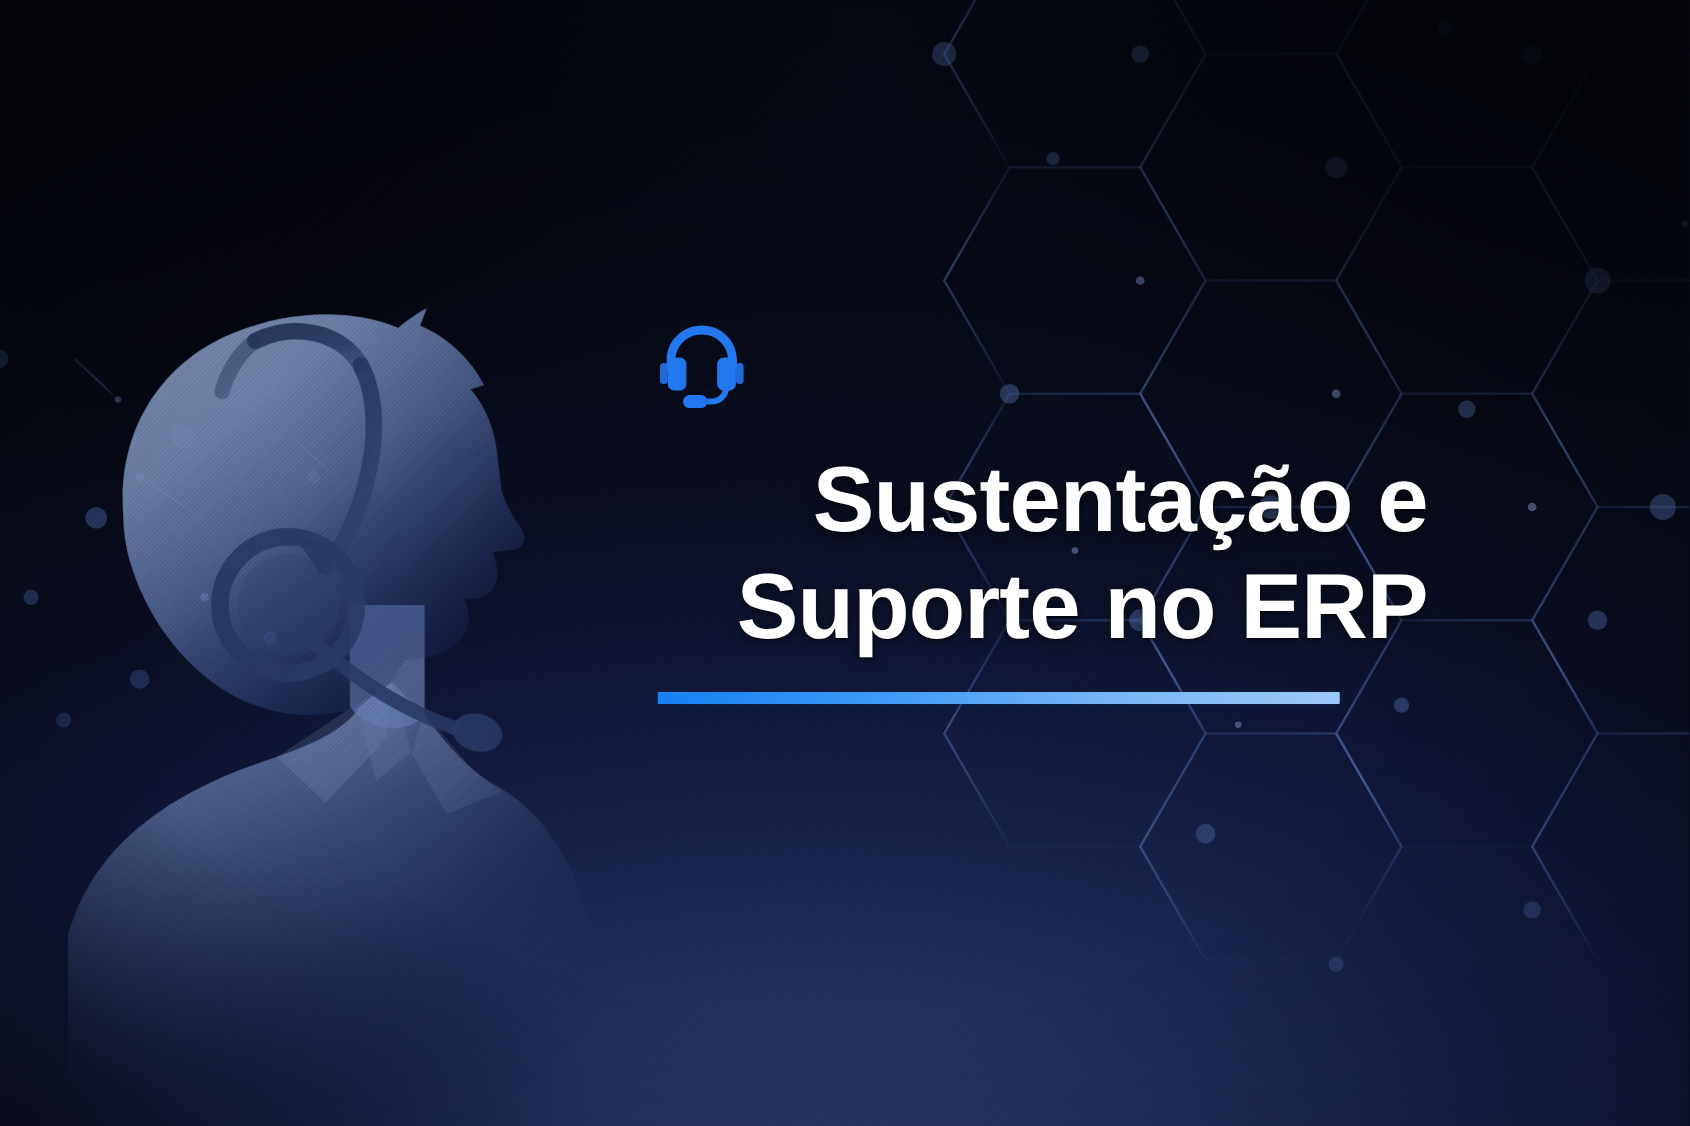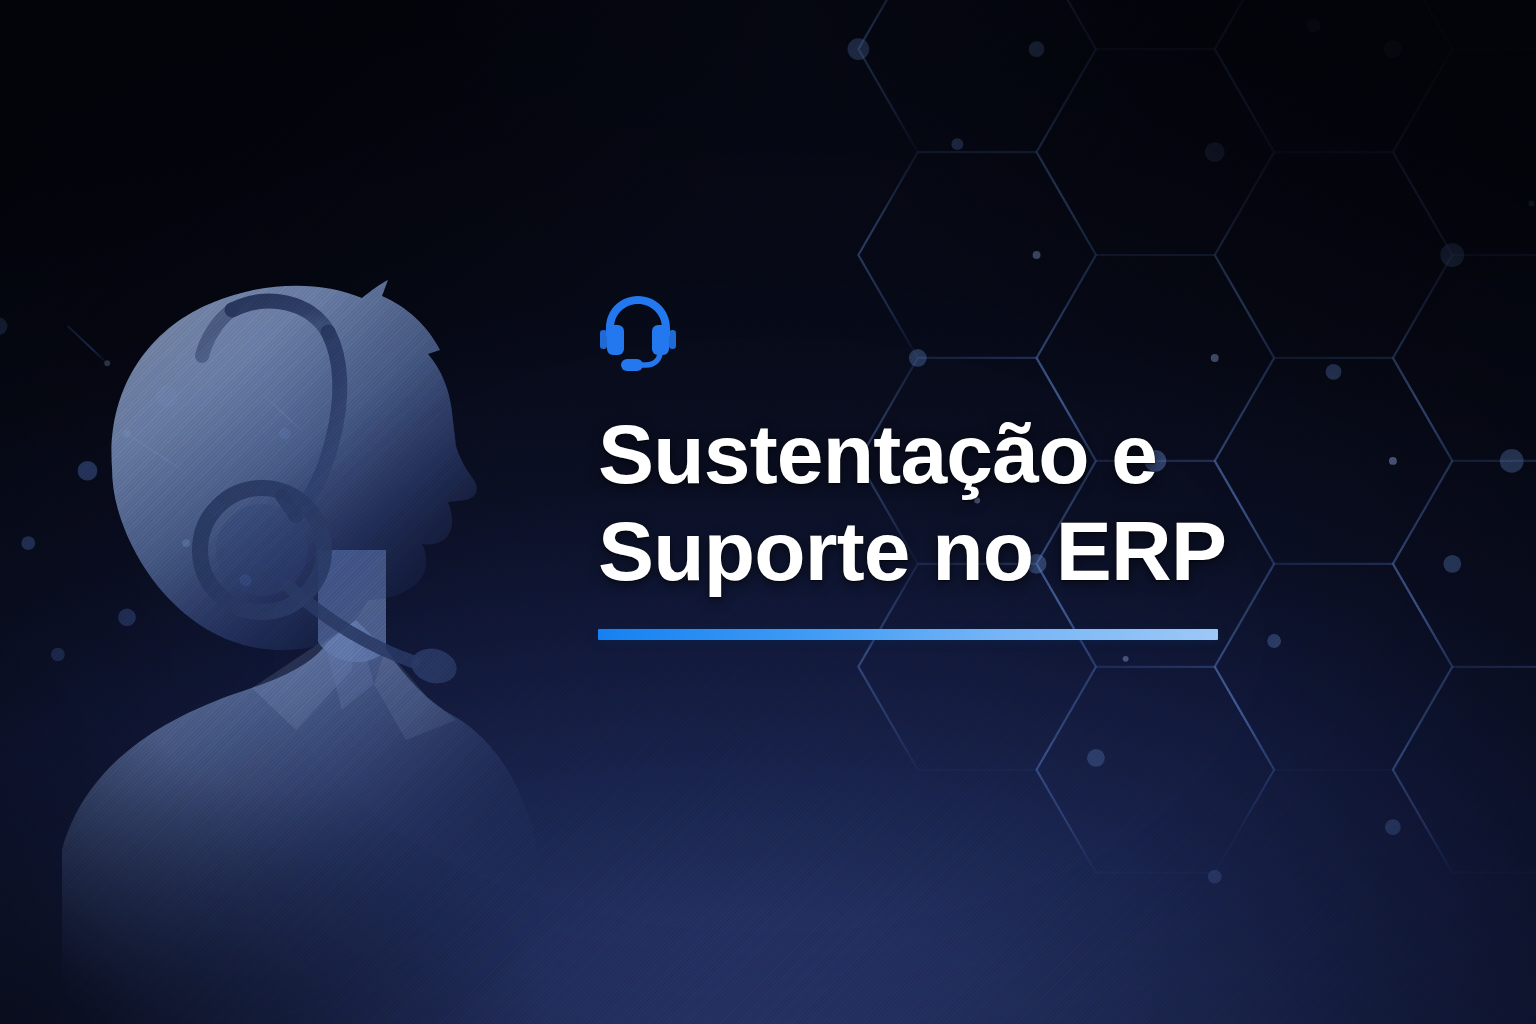--- a/index.html
+++ b/index.html
@@ -7,20 +7,21 @@
     padding: 0;
     background: #05070f;
   }
   #stage {
     position: relative;
     width: 1536px;
     height: 1024px;
     overflow: hidden;
     font-family: "Liberation Sans", sans-serif;
     background: #0a0d1e;
+    text-align: right;
   }
 
   
   .bg-base {
     position: absolute; inset: 0;
     background:
       radial-gradient(ellipse 95% 78% at 48% 108%, #2b3a72 0%, #233061 24%, #18224b 44%, #0f1635 64%, #0a0e22 80%, #070a18 100%);
   }
   .bg-corner-dark {
     position: absolute; inset: 0;

